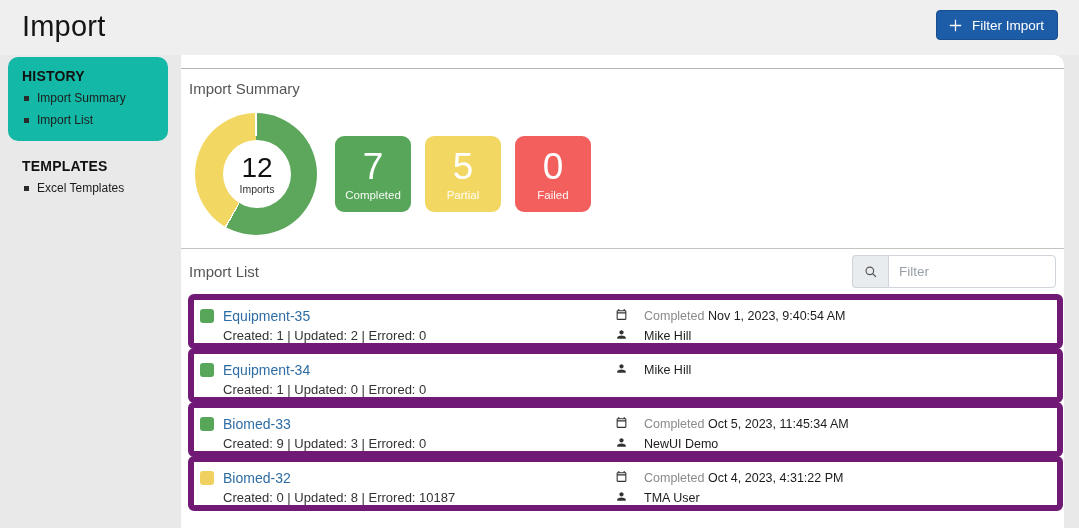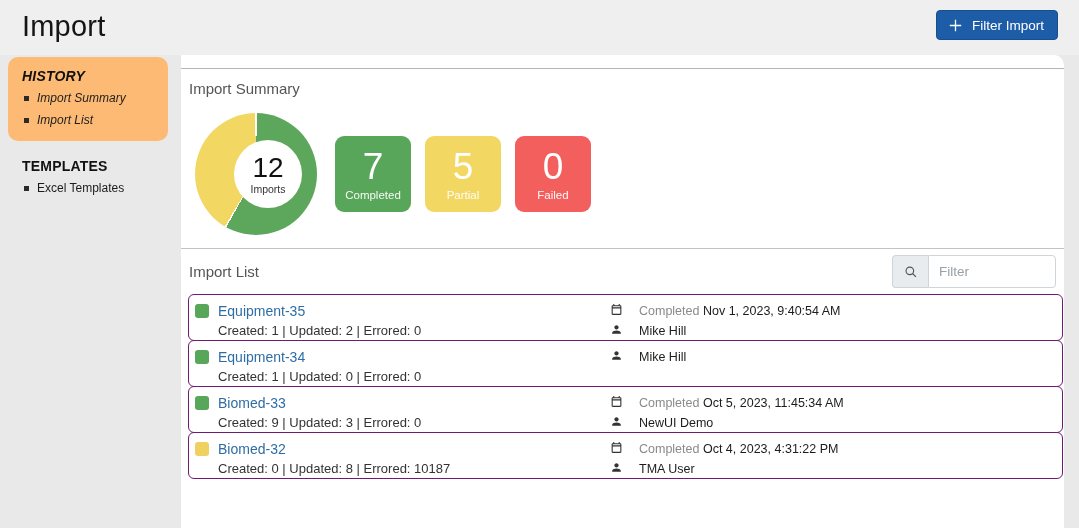--- a/index.html
+++ b/index.html
@@ -9,61 +9,61 @@
   
   .app-header { position:absolute; top:0; left:0; width:1079px; height:55px; background:#efefef; }
   .page-title { position:absolute; left:22px; top:10px; font-size:29px; font-weight:400; color:#151515; letter-spacing:.2px; }
   .create-btn { position:absolute; right:21px; top:10px; height:30px; padding:0 13px 0 10px;
     background:#1d5ca6; border:1px solid #174e90; border-radius:4px; color:#fff;
     display:flex; align-items:center; gap:8px; font-size:13.5px; cursor:pointer; font-family:inherit; }
   .create-btn svg { display:block; }
 
   
   .sidebar { position:absolute; left:0; top:55px; width:181px; height:473px; background:#e9e9e9; }
-  .side-card { margin:2px 13px 0 8px; background:#fdba74; border-radius:10px; padding:9px 0 10px 14px;font-style:italic; }
+  .side-card { margin:2px 13px 0 8px; background:#14b8a6; border-radius:10px; padding:9px 0 10px 14px; }
   .side-heading { font-size:14px; font-weight:700; color:#111; letter-spacing:.2px; padding:2px 0 3px 0; }
   .side-item { display:flex; align-items:center; gap:8px; padding:4px 0 4px 2px; font-size:12px; color:#1c1c1c; cursor:pointer; }
   .bullet { width:5px; height:5px; background:#2a2a2a; flex:0 0 auto; }
   .side-plain { padding:15px 0 0 14px; margin-left:8px; }
 
   
   .content { position:absolute; left:181px; top:55px; width:883px; height:473px; background:#fff;
     border-radius:0 10px 0 0; }
   .top-rule { border-top:1px solid #b5b5b5; margin:13px 0 0 0; }
   .section-heading { font-size:15px; color:#555; font-weight:400; }
   .summary-heading { margin:11px 0 0 8px; }
 
   
   .summary-body { display:flex; align-items:center; margin:16px 0 0 14px; }
   .donut-wrap { position:relative; width:122px; height:122px; flex:0 0 auto; }
   .donut { width:122px; height:122px; border-radius:50%; }
-  .donut-hole { position:absolute; left:39px; top:27px; width:68px; height:68px; border-radius:50%;
+  .donut-hole { position:absolute; left:28px; top:27px; width:68px; height:68px; border-radius:50%;
     background:#fff; display:flex; flex-direction:column; align-items:center; justify-content:center; }
   .donut-total { font-size:28px; color:#111; line-height:1; }
   .donut-label { font-size:10.5px; color:#333; margin-top:1px; }
 
   .stat-cards { display:flex; gap:14px; margin-left:18px; }
   .stat-card { width:76px; height:76px; border-radius:9px; display:flex; flex-direction:column;
     align-items:center; justify-content:center; color:#fff; }
   .stat-value { font-size:37px; font-weight:300; line-height:1; }
   .stat-label { font-size:11.5px; margin-top:4px; opacity:.95; }
 
   
   .list-rule { border-top:1px solid #c3c3c3; margin-top:13px; }
   .list-header { display:flex; align-items:center; justify-content:space-between; padding:6px 8px 7px 8px; }
-  .filter-group { display:flex; width:164px; height:33px; }
+  .filter-group { display:flex; width:204px; height:33px; }
   .filter-icon-box { width:36px; background:#e9ecef; border:1px solid #ced4da; border-right:none;
     border-radius:4px 0 0 4px; display:flex; align-items:center; justify-content:center; }
   .filter-input { flex:1; border:1px solid #ced4da; border-radius:0 4px 4px 0; padding:0 10px;
     font-size:13.5px; color:#333; outline:none; font-family:inherit; min-width:0; }
   .filter-input::placeholder { color:#9aa0a6; }
 
   
   .rows { margin:0 1px 0 7px; }
-  .import-row { position:relative; border:1px solid #701a75; border-radius:6px; height:47px;
+  .import-row { position:relative; border:6px solid #701a75; border-radius:6px; height:55px;
     margin-top:-1px; background:#fff; cursor:pointer; }
   .row-line1 { display:flex; align-items:center; gap:9px; padding:8px 0 0 6px; }
   .status-square { width:14px; height:14px; border-radius:3px; flex:0 0 auto; }
   .row-link { font-size:14px; color:#2e6da4; text-decoration:none; }
   .row-stats { font-size:13px; color:#333; margin:4px 0 0 29px; }
   .row-right { position:absolute; left:421px; top:8px; }
   .rr-line { display:flex; align-items:center; gap:16px; font-size:12.5px; }
   .rr-line + .rr-line { margin-top:4px; }
   .rr-muted { color:#8a8a8a; }
   .rr-dark { color:#1c1c1c; }

